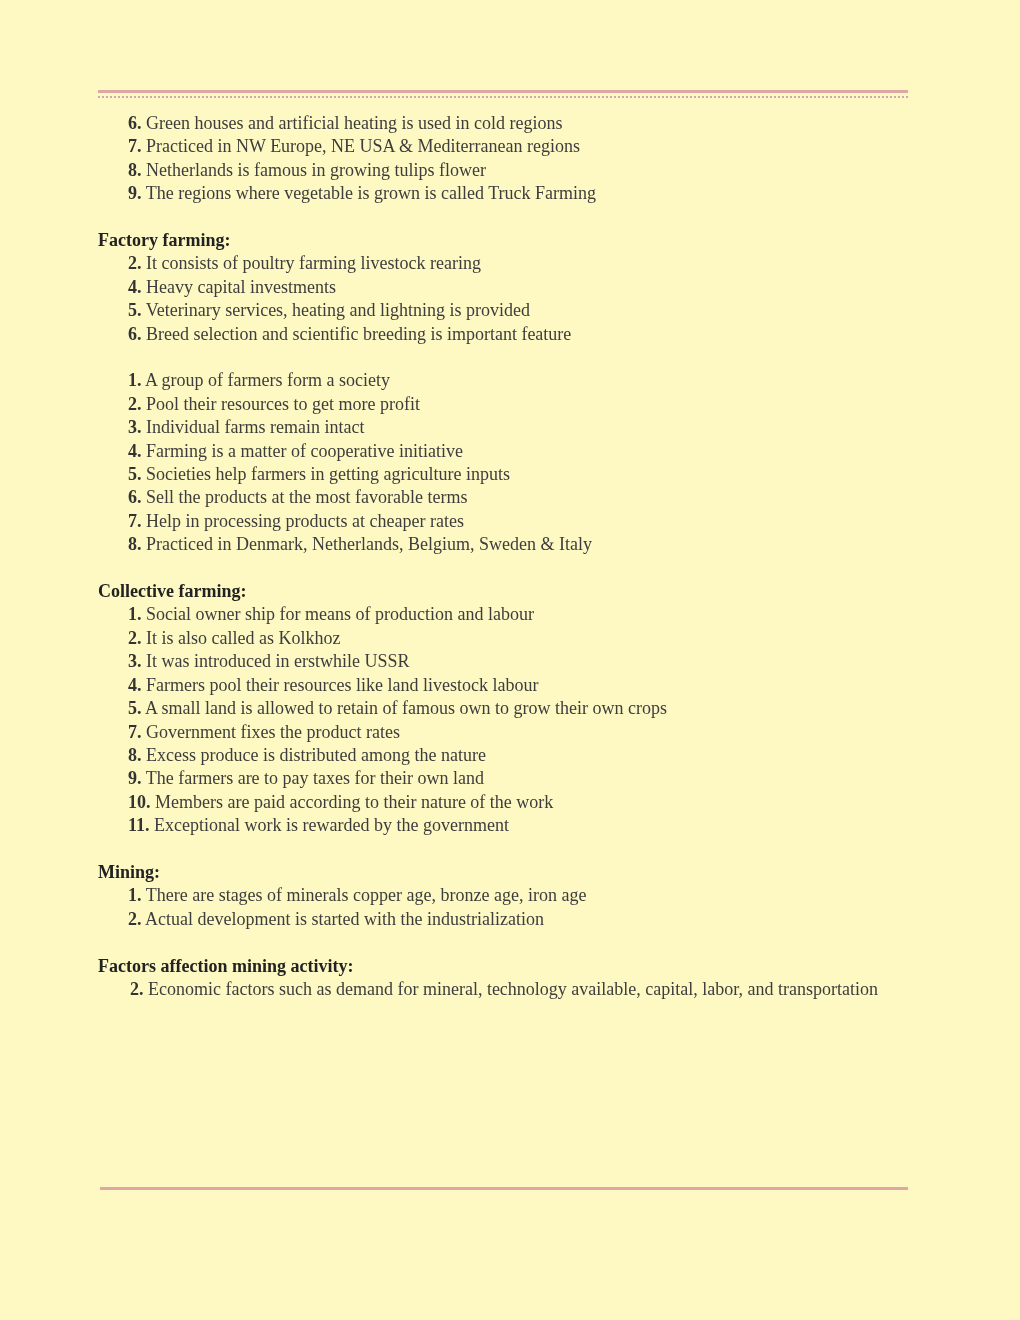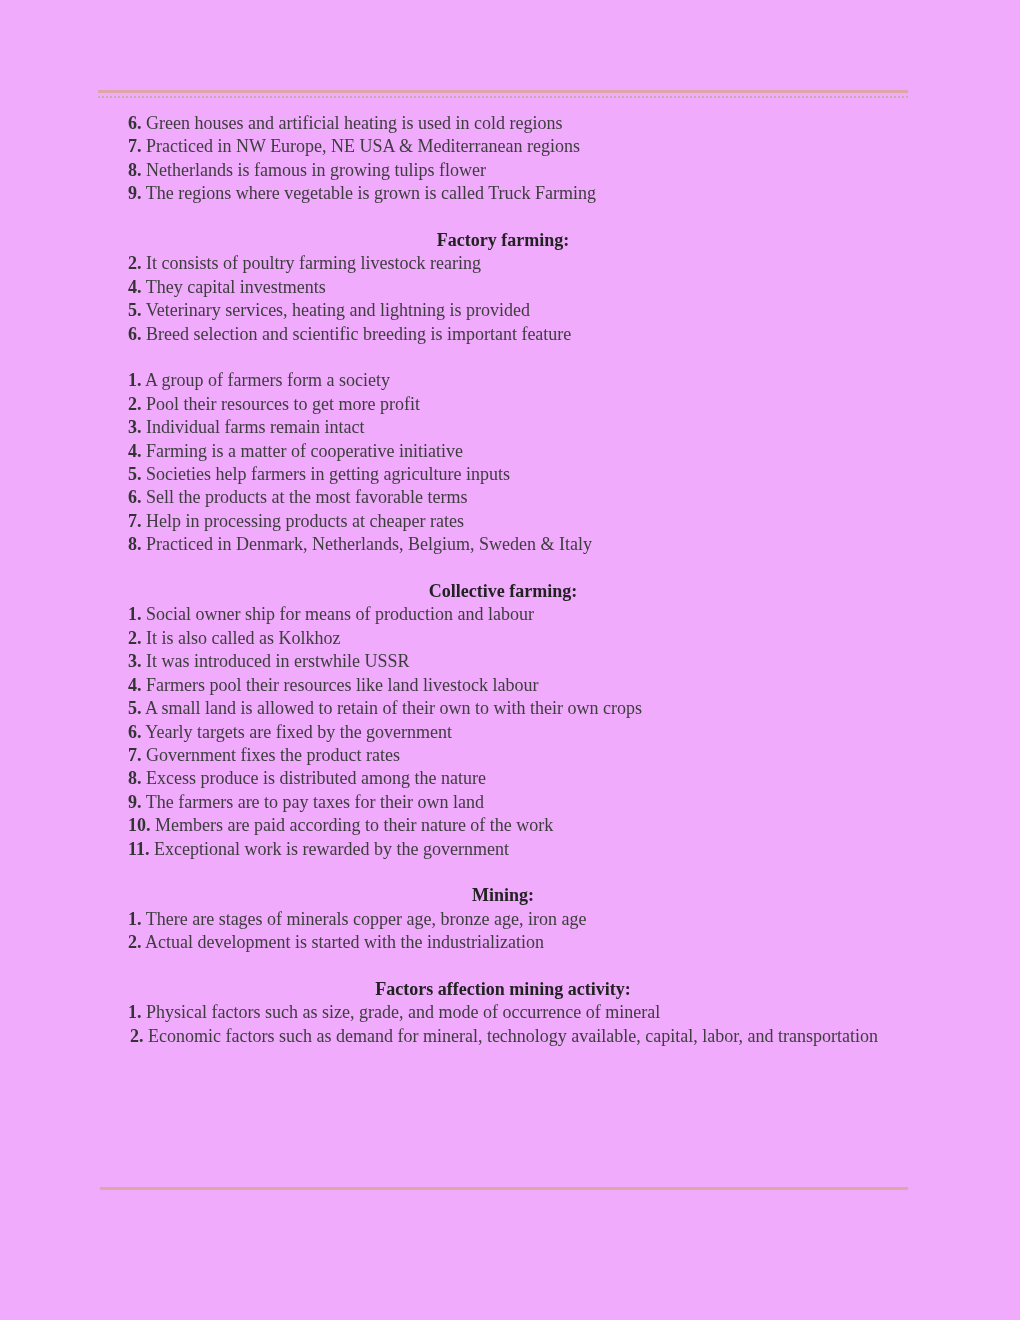--- a/index.html
+++ b/index.html
@@ -7,21 +7,21 @@
   body {
     width: 1020px;
     height: 1320px;
     position: relative;
     font-family: "Liberation Serif", "DejaVu Serif", serif;
     overflow: hidden;
   }
   .page {
     position: absolute;
     inset: 0;
-    background: #f0abfc;
+    background: #fef9c3;
   }
   .rule-top-solid {
     position: absolute;
     left: 98px;
     width: 810px;
     top: 90px;
     height: 3px;
   }
   .rule-top-dotted {
     position: absolute;
@@ -46,21 +46,20 @@
     color: #3d3d3d;
     font-size: 18px;
     line-height: 23.4px;
   }
   section + section { margin-top: 23.4px; }
   .heading {
     font-size: 18px;
     font-weight: bold;
     color: #222222;
     line-height: 23.4px;
-    text-align: center;
   }
   .item {
     padding-left: 30px;
     line-height: 23.4px;
   }
   .item.justify {
     text-align: justify;
     padding-left: 32px;
   }
   .num {
@@ -77,53 +76,51 @@
   <div class="content" id="content">
       <section>
         <div class="item"><span class="num">6.</span> <span>Green houses and artificial heating is used in cold regions</span></div>
         <div class="item"><span class="num">7.</span> <span>Practiced in NW Europe, NE USA &amp; Mediterranean regions</span></div>
         <div class="item"><span class="num">8.</span> <span>Netherlands is famous in growing tulips flower</span></div>
         <div class="item"><span class="num">9.</span> <span>The regions where vegetable is grown is called Truck Farming</span></div>
       </section>
       <section>
         <h2 class="heading">Factory farming:</h2>
         <div class="item"><span class="num">2.</span> <span>It consists of poultry farming livestock rearing</span></div>
-        <div class="item"><span class="num">4.</span> <span>They capital investments</span></div>
+        <div class="item"><span class="num">4.</span> <span>Heavy capital investments</span></div>
         <div class="item"><span class="num">5.</span> <span>Veterinary services, heating and lightning is provided</span></div>
         <div class="item"><span class="num">6.</span> <span>Breed selection and scientific breeding is important feature</span></div>
       </section>
       <section>
         <div class="item"><span class="num">1.</span> <span>A group of farmers form a society</span></div>
         <div class="item"><span class="num">2.</span> <span>Pool their resources to get more profit</span></div>
         <div class="item"><span class="num">3.</span> <span>Individual farms remain intact</span></div>
         <div class="item"><span class="num">4.</span> <span>Farming is a matter of cooperative initiative</span></div>
         <div class="item"><span class="num">5.</span> <span>Societies help farmers in getting agriculture inputs</span></div>
         <div class="item"><span class="num">6.</span> <span>Sell the products at the most favorable terms</span></div>
         <div class="item"><span class="num">7.</span> <span>Help in processing products at cheaper rates</span></div>
         <div class="item"><span class="num">8.</span> <span>Practiced in Denmark, Netherlands, Belgium, Sweden &amp; Italy</span></div>
       </section>
       <section>
         <h2 class="heading">Collective farming:</h2>
         <div class="item"><span class="num">1.</span> <span>Social owner ship for means of production and labour</span></div>
         <div class="item"><span class="num">2.</span> <span>It is also called as Kolkhoz</span></div>
         <div class="item"><span class="num">3.</span> <span>It was introduced in erstwhile USSR</span></div>
         <div class="item"><span class="num">4.</span> <span>Farmers pool their resources like land livestock labour</span></div>
-        <div class="item"><span class="num">5.</span> <span>A small land is allowed to retain of their own to with their own crops</span></div>
-        <div class="item"><span class="num">6.</span> <span>Yearly targets are fixed by the government</span></div>
+        <div class="item"><span class="num">5.</span> <span>A small land is allowed to retain of famous own to grow their own crops</span></div>
         <div class="item"><span class="num">7.</span> <span>Government fixes the product rates</span></div>
         <div class="item"><span class="num">8.</span> <span>Excess produce is distributed among the nature</span></div>
         <div class="item"><span class="num">9.</span> <span>The farmers are to pay taxes for their own land</span></div>
         <div class="item"><span class="num">10.</span> <span>Members are paid according to their nature of the work</span></div>
         <div class="item"><span class="num">11.</span> <span>Exceptional work is rewarded by the government</span></div>
       </section>
       <section>
         <h2 class="heading">Mining:</h2>
         <div class="item"><span class="num">1.</span> <span>There are stages of minerals copper age, bronze age, iron age</span></div>
         <div class="item"><span class="num">2.</span> <span>Actual development is started with the industrialization</span></div>
       </section>
       <section>
         <h2 class="heading">Factors affection mining activity:</h2>
-        <div class="item"><span class="num">1.</span> <span>Physical factors such as size, grade, and mode of occurrence of mineral</span></div>
         <div class="item justify"><span class="num">2.</span> <span>Economic factors such as demand for mineral, technology available, capital, labor, and transportation</span></div>
       </section>
     </div>
   <div class="rule-bottom" style="background: rgb(223, 166, 166);"></div>
 </div>
 
 </body></html>

